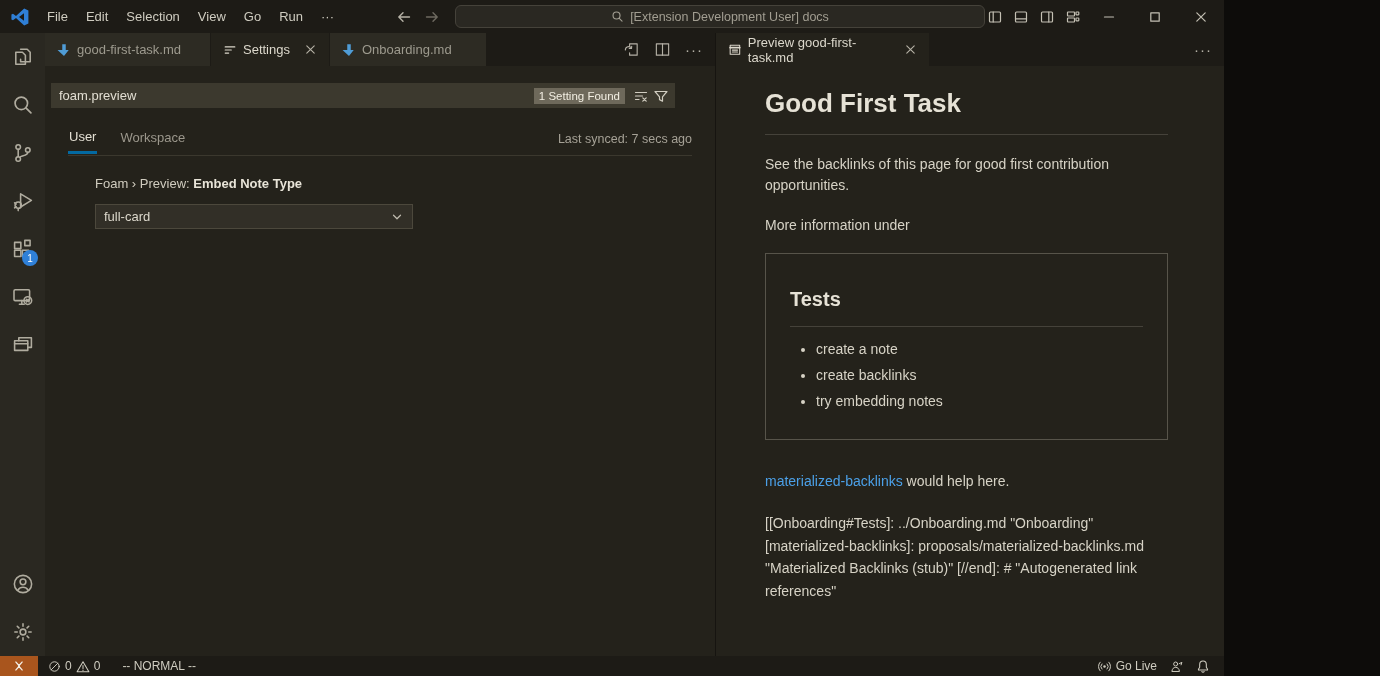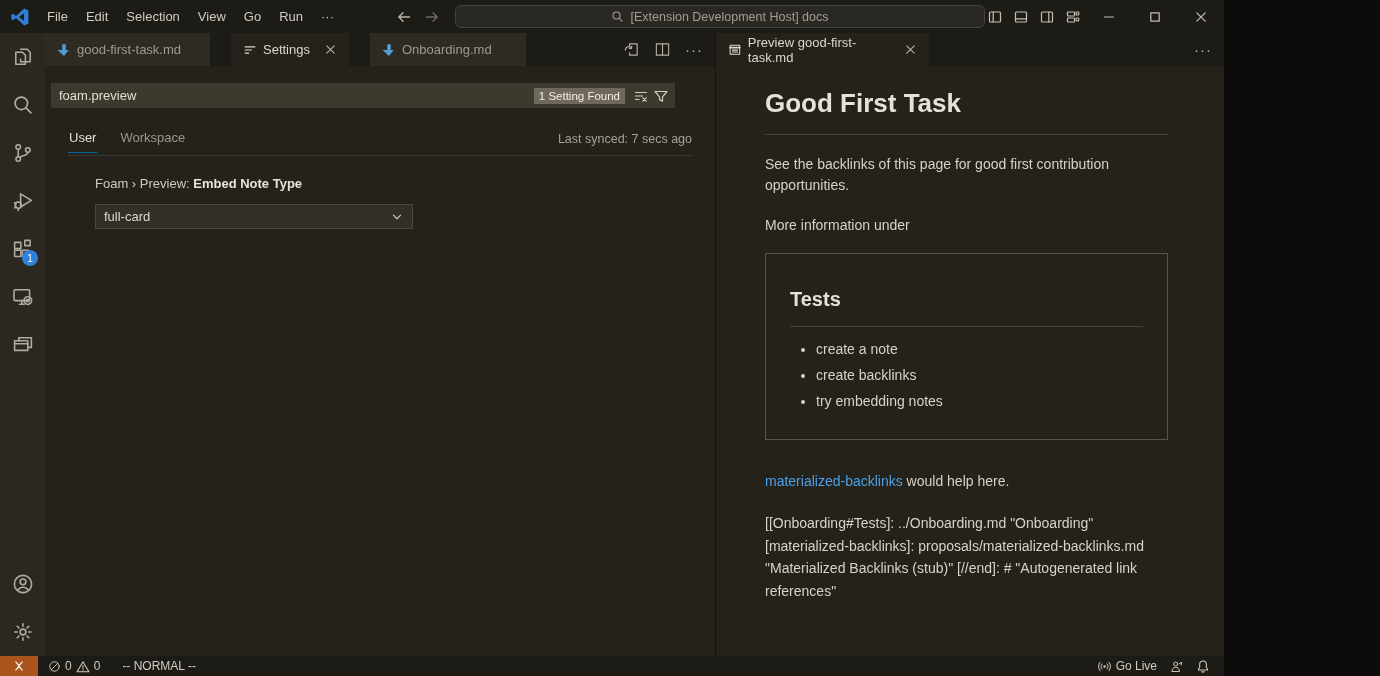--- a/index.html
+++ b/index.html
@@ -23,36 +23,36 @@
   
   .main { display:flex; height:623px; }
   .activitybar { width:45px; background:#2a2821; display:flex; flex-direction:column; align-items:center; }
   .ab-item { width:45px; height:48px; display:flex; align-items:center; justify-content:center; color:#b0ac9f; position:relative; }
   .ab-spacer { flex:1; }
   .ab-badge { position:absolute; right:7px; bottom:7px; min-width:16px; height:16px; border-radius:8px; background:#2f80d8; color:#fff; font-size:10px; display:flex; align-items:center; justify-content:center; }
 
   .group-left { width:671px; border-right:1px solid #161410; display:flex; flex-direction:column; }
   .group-right { flex:1; display:flex; flex-direction:column; }
 
-  .tabbar { height:33px; background:#1d1b16; display:flex; align-items:stretch; position:relative; flex:none;gap:20px; }
+  .tabbar { height:33px; background:#1d1b16; display:flex; align-items:stretch; position:relative; flex:none; }
   .tab { display:flex; align-items:center; gap:6px; padding:0 12px; font-size:13px; color:#9d9a8e; background:#2d2b23; border-right:1px solid #1d1b16; }
   .tab.active { background:#24221b; color:#dcd8cc; }
   .tab .close { margin-left:8px; color:#b6b2a6; display:flex; }
   .tab-actions { position:absolute; right:12px; top:0; height:33px; display:flex; align-items:center; gap:14px; color:#b4b0a5; }
   .ellipsis-txt { font-size:15px; letter-spacing:1px; color:#b4b0a5; }
 
   
   .settings-body { position:relative; flex:1; }
   .s-search { position:absolute; left:6px; top:17px; width:624px; height:25px; background:#3c392e; display:flex; align-items:center; padding:0 4px 0 8px; }
   .s-search input { flex:1; background:transparent; border:none; outline:none; color:#e2ded2; font-size:13px; font-family:inherit; }
   .s-badge { background:#6e695b; color:#f2eee2; font-size:11.5px; padding:2px 5px; margin-right:6px; white-space:nowrap; }
   .s-tool { width:20px; height:20px; display:flex; align-items:center; justify-content:center; color:#d2cec2; }
   .s-scopes { position:absolute; left:23px; top:56px; width:624px; height:34px; display:flex; align-items:center; border-bottom:1px solid #3b382e; }
   .s-scope { font-size:13px; color:#9b978c; margin-right:22px; padding:5px 1px 7px; }
-  .s-scope.active { color:#e3dfd3; border-bottom:1px solid #0369a1; }
+  .s-scope.active { color:#e3dfd3; border-bottom:3px solid #0369a1; }
   .s-sync { margin-left:auto; font-size:12.5px; color:#a5a196; }
   .s-item { position:absolute; left:50px; top:110px; }
   .s-item-title { font-size:13px; color:#d0ccbf; }
   .s-item-title b { color:#e8e4d8; }
   .s-select { margin-top:13px; width:318px; height:25px; background:#322f27; border:1px solid #4c483c; display:flex; align-items:center; padding:0 8px; font-size:13px; color:#dcd8cc; }
   .s-select .chev { margin-left:auto; color:#c0bcb0; display:flex; }
 
   
   .preview-body { flex:1; overflow:hidden; padding:18px 56px 0 49px; font-size:14px; line-height:1.5; color:#d7d3c6; }
   .pv-h1 { font-size:26px; font-weight:600; color:#e6e2d6; padding-bottom:11px; border-bottom:1px solid #45423a; }
@@ -99,21 +99,21 @@
         </svg>
       <svg class="ic dim" width="16" height="16" viewBox="0 0 16 16" fill="none" stroke="currentColor" stroke-width="1.4">
           <path d="M2.5 8H13M9 3.8 13.2 8 9 12.2"></path>
         </svg>
     </div>
     <div class="tb-search">
       <svg class="ic" width="13" height="13" viewBox="0 0 16 16" fill="none" stroke="currentColor" stroke-width="1.4">
           <circle cx="6.8" cy="6.8" r="4.3"></circle>
           <path d="m10.2 10.2 3.4 3.4"></path>
         </svg>
-      <span>[Extension Development Host] docs</span>
+      <span>[Extension Development User] docs</span>
     </div>
     <div class="tb-right">
       <span class="tb-ic">
           <svg width="16" height="16" viewBox="0 0 16 16" fill="none" stroke="currentColor" stroke-width="1.2">
             <rect x="2.5" y="3" width="11" height="10" rx="1"></rect>
             <path d="M6.2 3v10"></path>
           </svg>
         </span>
       <span class="tb-ic">
           <svg width="16" height="16" viewBox="0 0 16 16" fill="none" stroke="currentColor" stroke-width="1.2">

